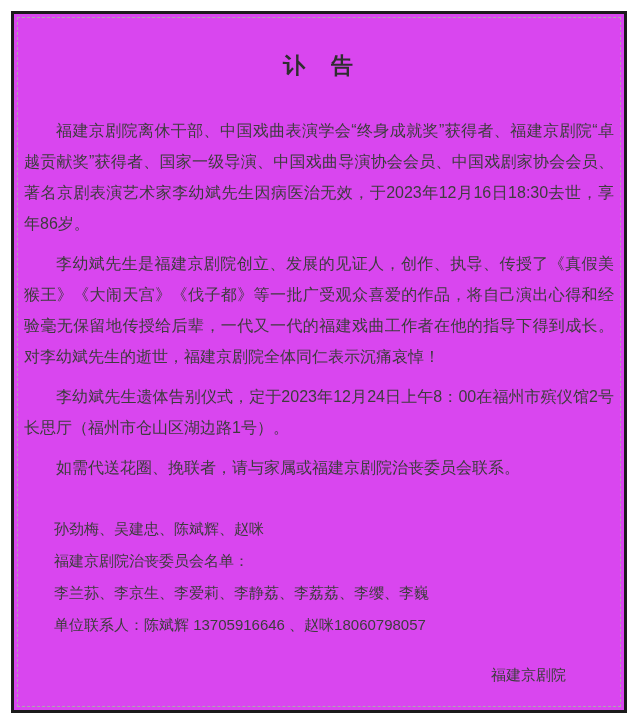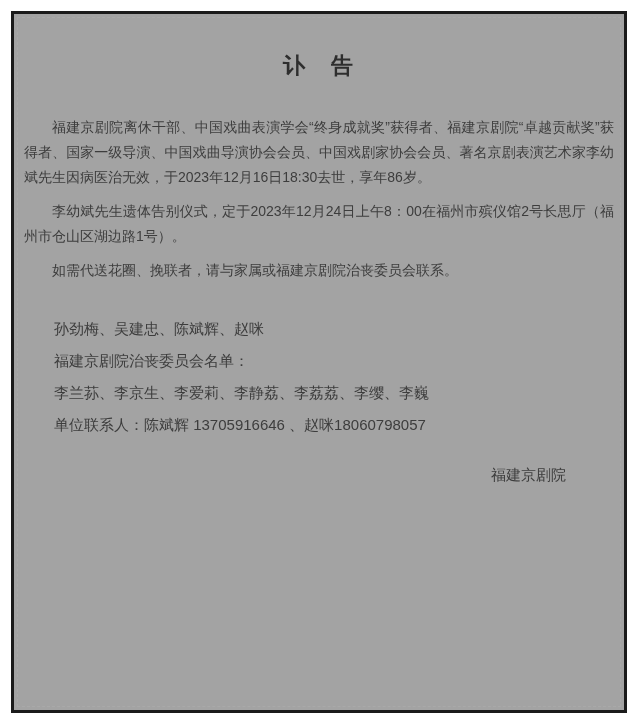--- a/index.html
+++ b/index.html
@@ -12,42 +12,42 @@
     -webkit-font-smoothing: antialiased;
   }
   .notice-card {
     position: absolute;
     left: 11px;
     top: 11px;
     width: 616px;
     height: 702px;
     box-sizing: border-box;
     border: 3px solid #1b1b1b;
-    background: #a3a3a3;
+    background: #d946ef;
   }
   .dashed-frame {
     position: absolute;
     inset: 3px;
     box-sizing: border-box;
     border: 1px dashed #a9a9a9;
     padding: 0 6px;
     overflow: hidden;
   }
   .notice-title {
     margin: 33px 0 0 0;
     text-align: center;
     font-size: 22px;
     font-weight: 700;
     color: #2e2e2e;
     letter-spacing: 2px;
   }
   .para {
     margin: 9px 0 0 0;
-    font-size: 14px;
-    line-height: 25px;
+    font-size: 16px;
+    line-height: 31px;
     color: #3d3d3d;
     text-indent: 2em;
     text-align: justify;
   }
   .para.first {
     margin-top: 34px;
   }
   .committee-block {
     margin-top: 33px;
   }
@@ -70,20 +70,21 @@
 </head>
 <body>
 
 <div class="notice-card">
   <div class="dashed-frame">
 
     <h1 class="notice-title">讣　告</h1>
 
     <p class="para first">福建京剧院离休干部、中国戏曲表演学会“终身成就奖”获得者、福建京剧院“卓越贡献奖”获得者、国家一级导演、中国戏曲导演协会会员、中国戏剧家协会会员、著名京剧表演艺术家李幼斌先生因病医治无效，于2023年12月16日18:30去世，享年86岁。</p>
 
+    <p class="para">李幼斌先生是福建京剧院创立、发展的见证人，创作、执导、传授了《真假美猴王》《大闹天宫》《伐子都》等一批广受观众喜爱的作品，将自己演出心得和经验毫无保留地传授给后辈，一代又一代的福建戏曲工作者在他的指导下得到成长。对李幼斌先生的逝世，福建京剧院全体同仁表示沉痛哀悼！</p>
 
     <p class="para">李幼斌先生遗体告别仪式，定于2023年12月24日上午8：00在福州市殡仪馆2号长思厅（福州市仓山区湖边路1号）。</p>
 
     <p class="para">如需代送花圈、挽联者，请与家属或福建京剧院治丧委员会联系。</p>
 
 
     <div class="committee-block">
       <p>孙劲梅、吴建忠、陈斌辉、赵咪</p>
       <p>福建京剧院治丧委员会名单：</p>
       <p>李兰荪、李京生、李爱莉、李静荔、李荔荔、李缨、李巍</p>

